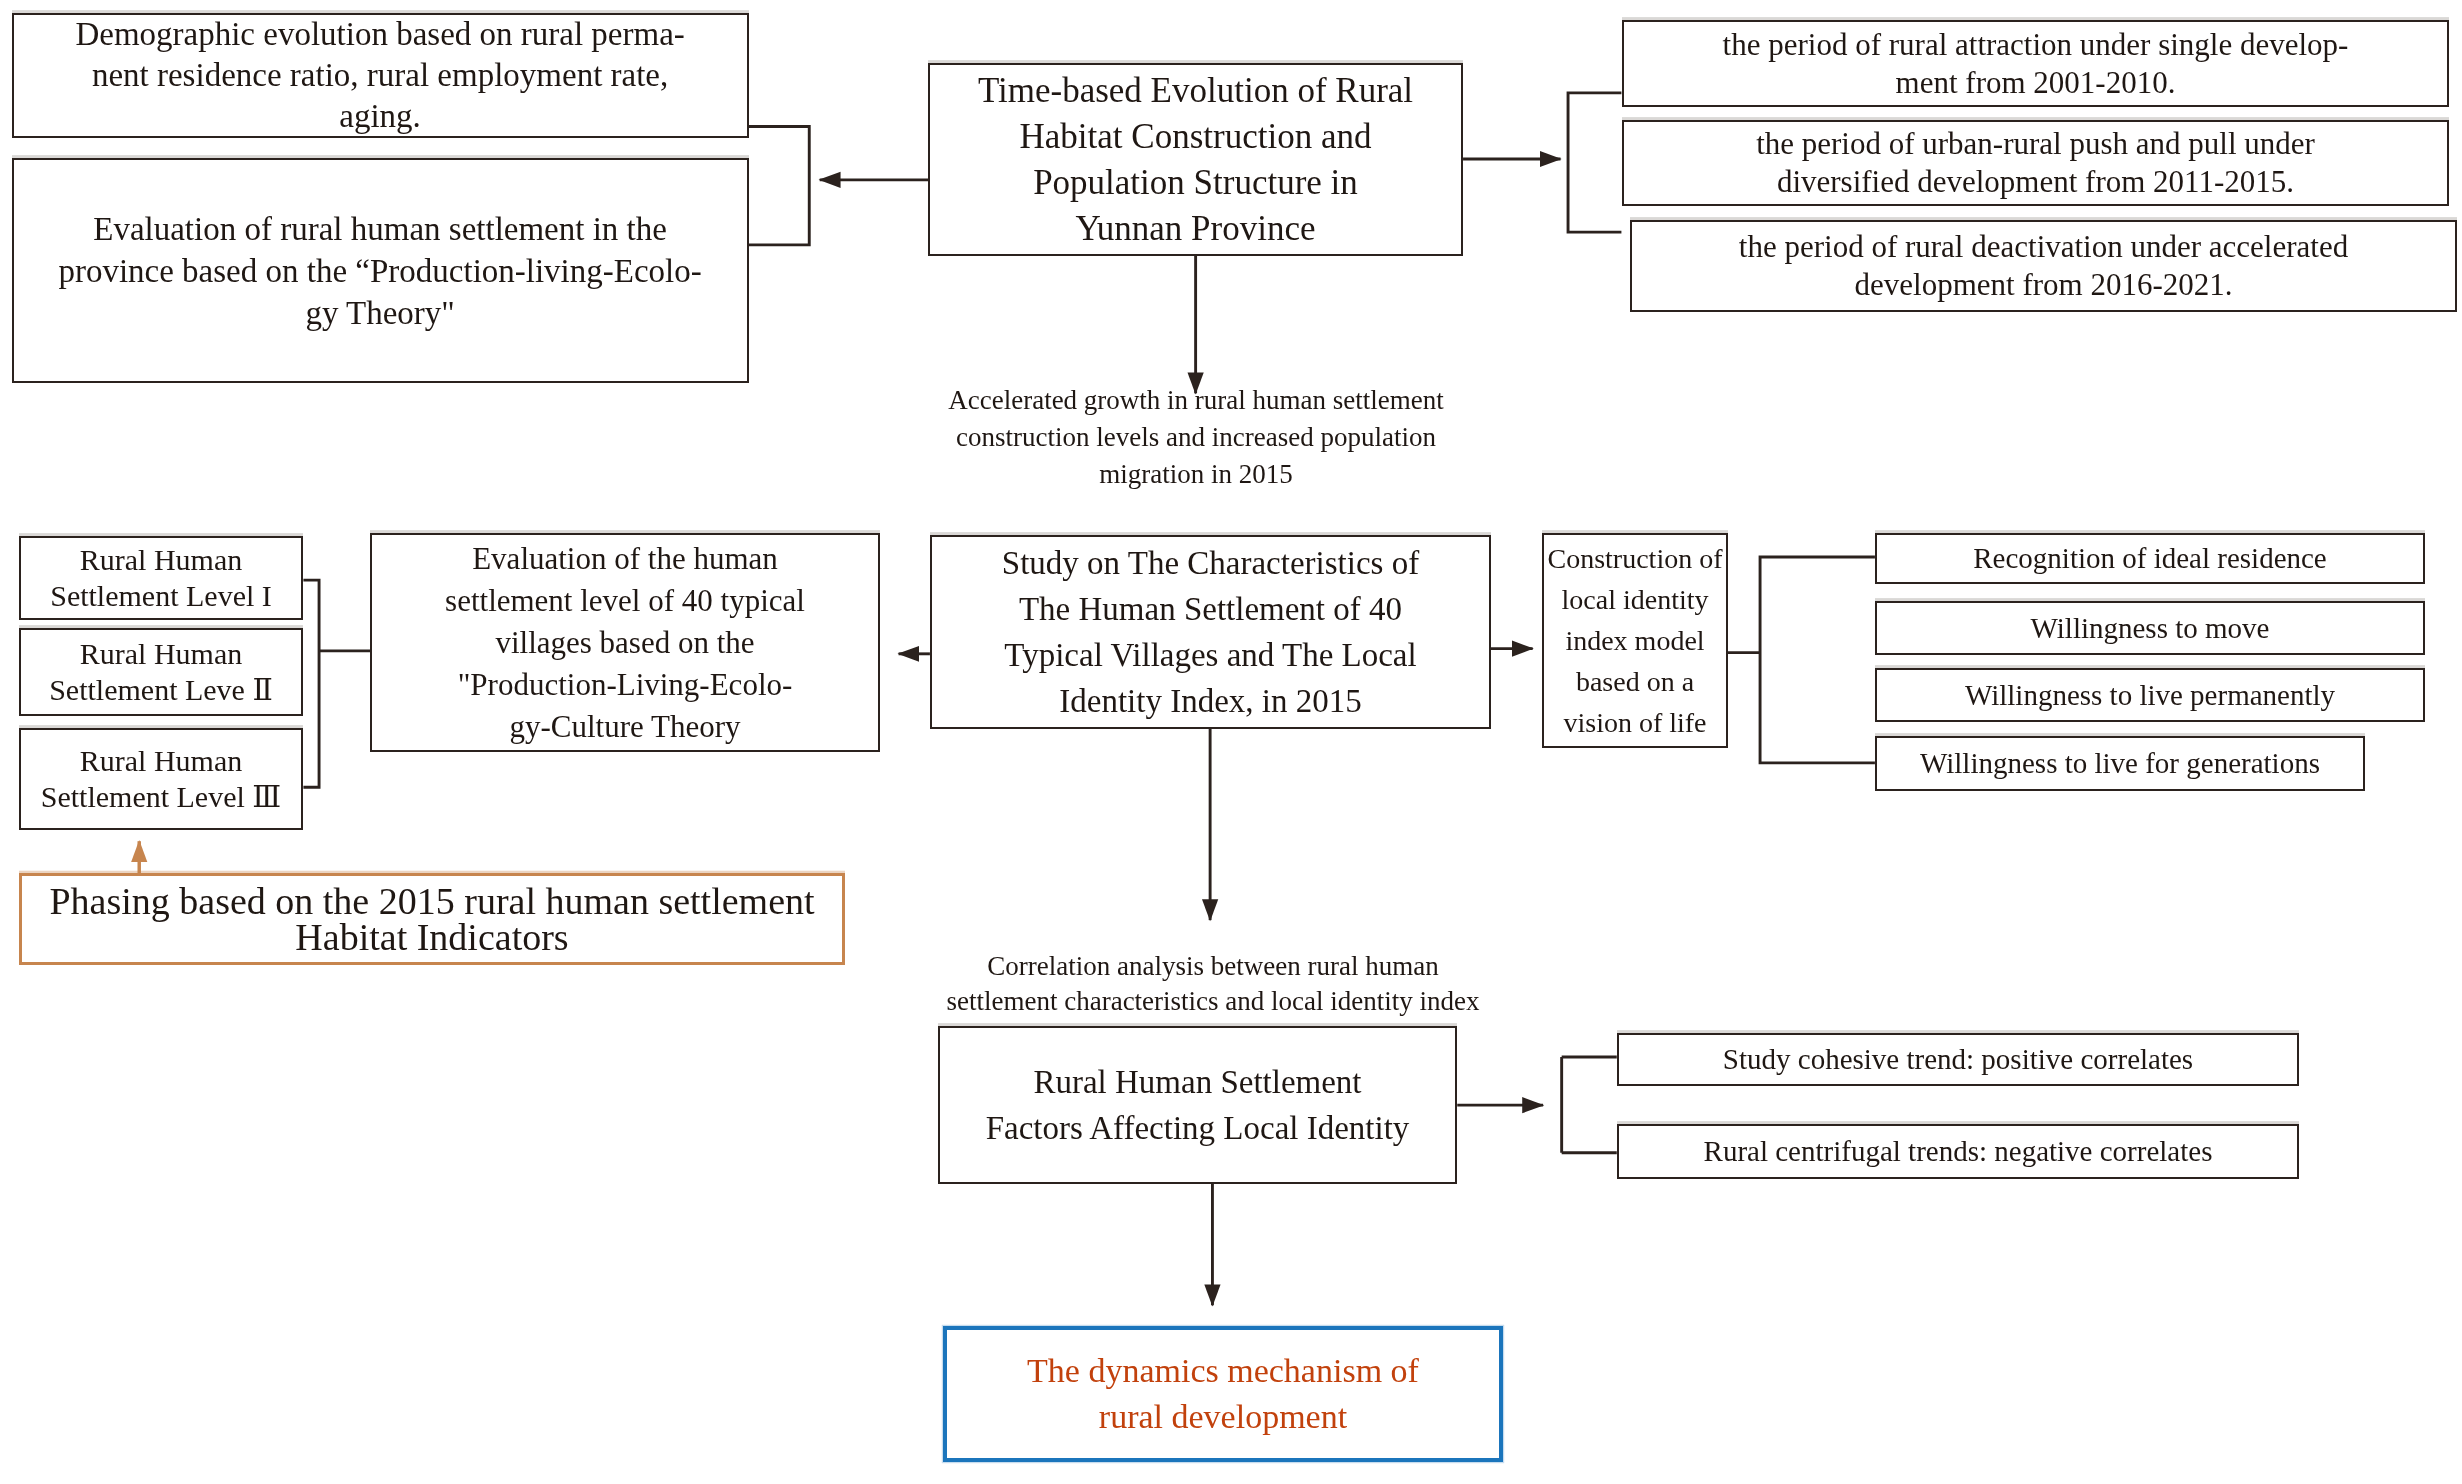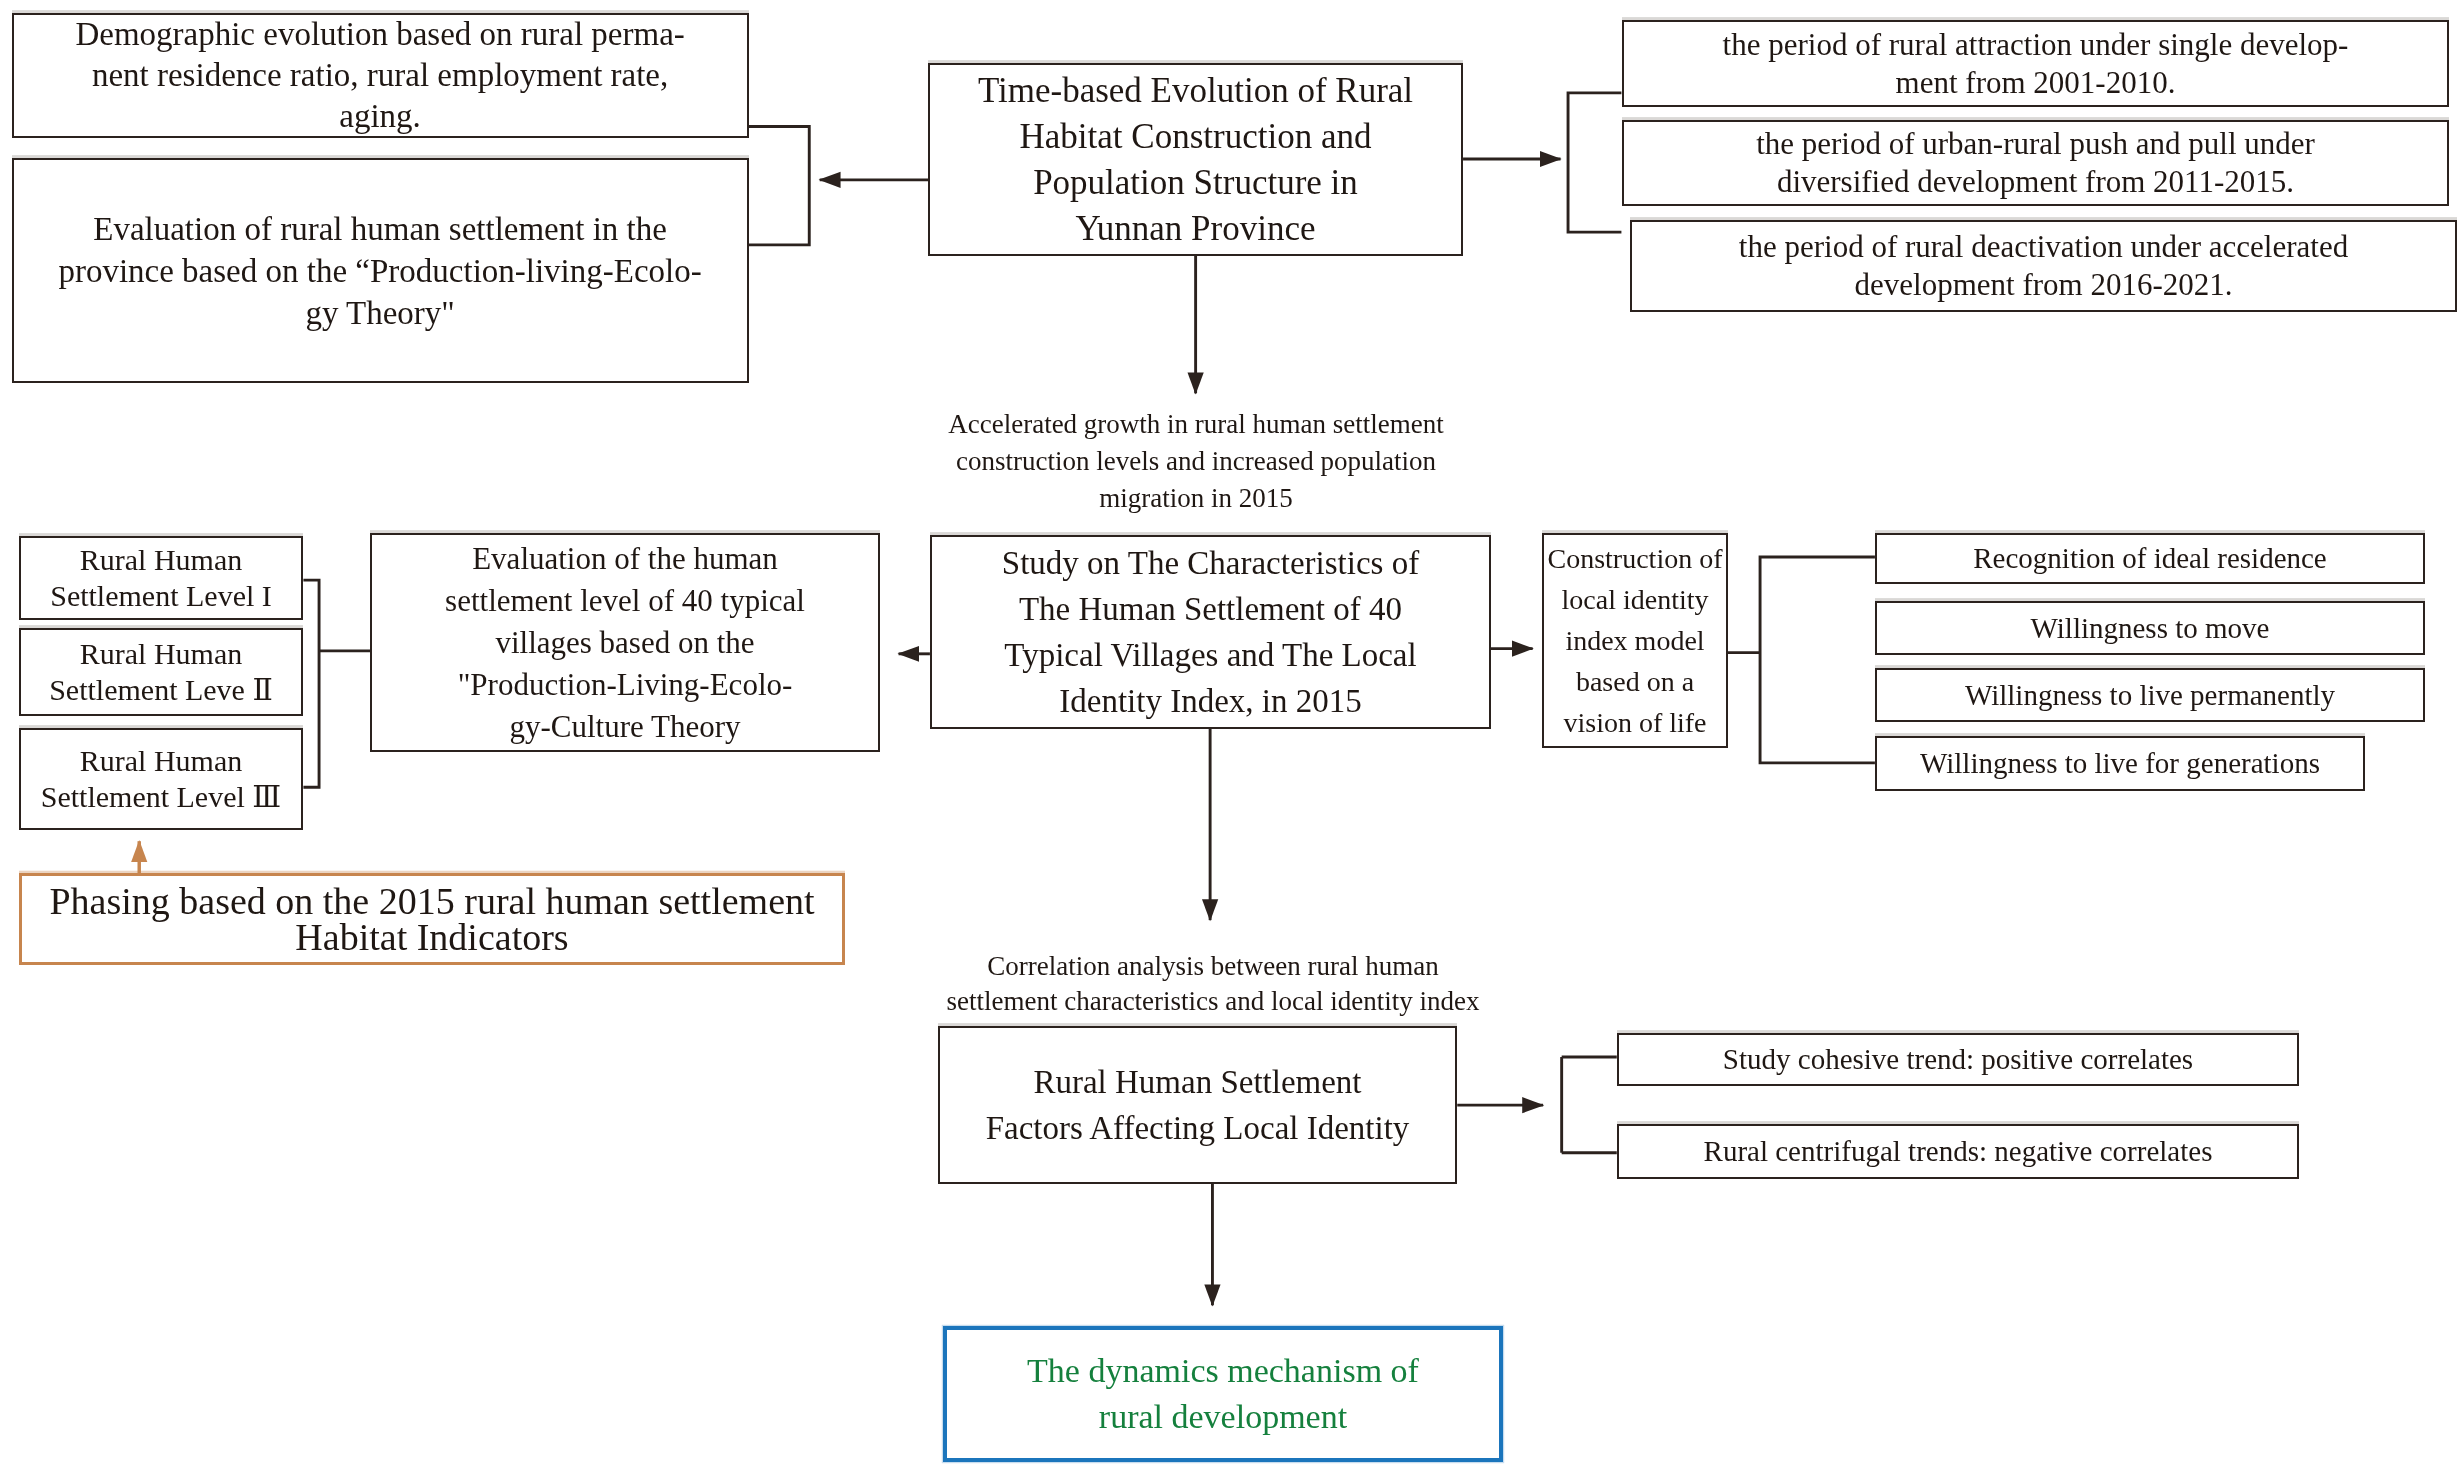--- a/index.html
+++ b/index.html
@@ -15,21 +15,21 @@
     box-sizing:border-box;
     box-shadow:0 -2.9px 0 rgba(150,144,138,.35);
   }
   .txt{
     position:absolute;
     display:flex;align-items:flex-start;justify-content:center;
     text-align:center;white-space:pre-line;
     box-sizing:border-box;
   }
   .orange{border:3.5px solid #c7854e;box-shadow:0 -2.3px 0 rgba(199,133,78,.35);}
-  .blue{border:4.6px solid #1b75bc;color:#15803d;box-shadow:0 0 0 1.2px rgba(27,117,188,.25);}
+  .blue{border:4.6px solid #1b75bc;color:#c2410c;box-shadow:0 0 0 1.2px rgba(27,117,188,.25);}
 </style>
 </head>
 <body>
 
 <div id="canvas">
 
   <svg id="wires" viewBox="0 0 4244 2558" xmlns="http://www.w3.org/2000/svg">
     <defs>
       <marker id="mA" markerUnits="userSpaceOnUse" markerWidth="42" markerHeight="34" refX="36" refY="16" orient="auto">
         <path d="M0,2 L38,16 L0,30 Z" fill="#2b221e"></path>
@@ -83,21 +83,21 @@
 Population Structure in
 Yunnan Province</div>
 
   <div class="bx" style="left:1622px;top:20.3px;width:827px;height:87px;font-size:31px;line-height:38px;">the period of rural attraction under single develop-
 ment from 2001-2010.</div>
   <div class="bx" style="left:1622px;top:120px;width:827px;height:86px;font-size:31px;line-height:38px;">the period of urban-rural push and pull under
 diversified development from 2011-2015.</div>
   <div class="bx" style="left:1622px;top:220px;width:827px;height:92px;font-size:31px;line-height:38px;margin-left:8px;">the period of rural deactivation under accelerated
 development from 2016-2021.</div>
 
-  <div class="txt" style="left:842px;top:406px;width:708px;height:116px;font-size:27px;line-height:37px;">Accelerated growth in rural human settlement
+  <div class="txt" style="left:842px;top:382px;width:708px;height:116px;font-size:27px;line-height:37px;">Accelerated growth in rural human settlement
 construction levels and increased population
 migration in 2015</div>
 
   <div class="bx" style="left:19px;top:536px;width:284px;height:84px;font-size:30px;line-height:36px;">Rural Human
 Settlement Level I</div>
   <div class="bx" style="left:19px;top:628px;width:284px;height:88px;font-size:30px;line-height:36px;">Rural Human
 Settlement Leve Ⅱ</div>
   <div class="bx" style="left:19px;top:728px;width:284px;height:102px;font-size:30px;line-height:36px;">Rural Human
 Settlement Level Ⅲ</div>
 

